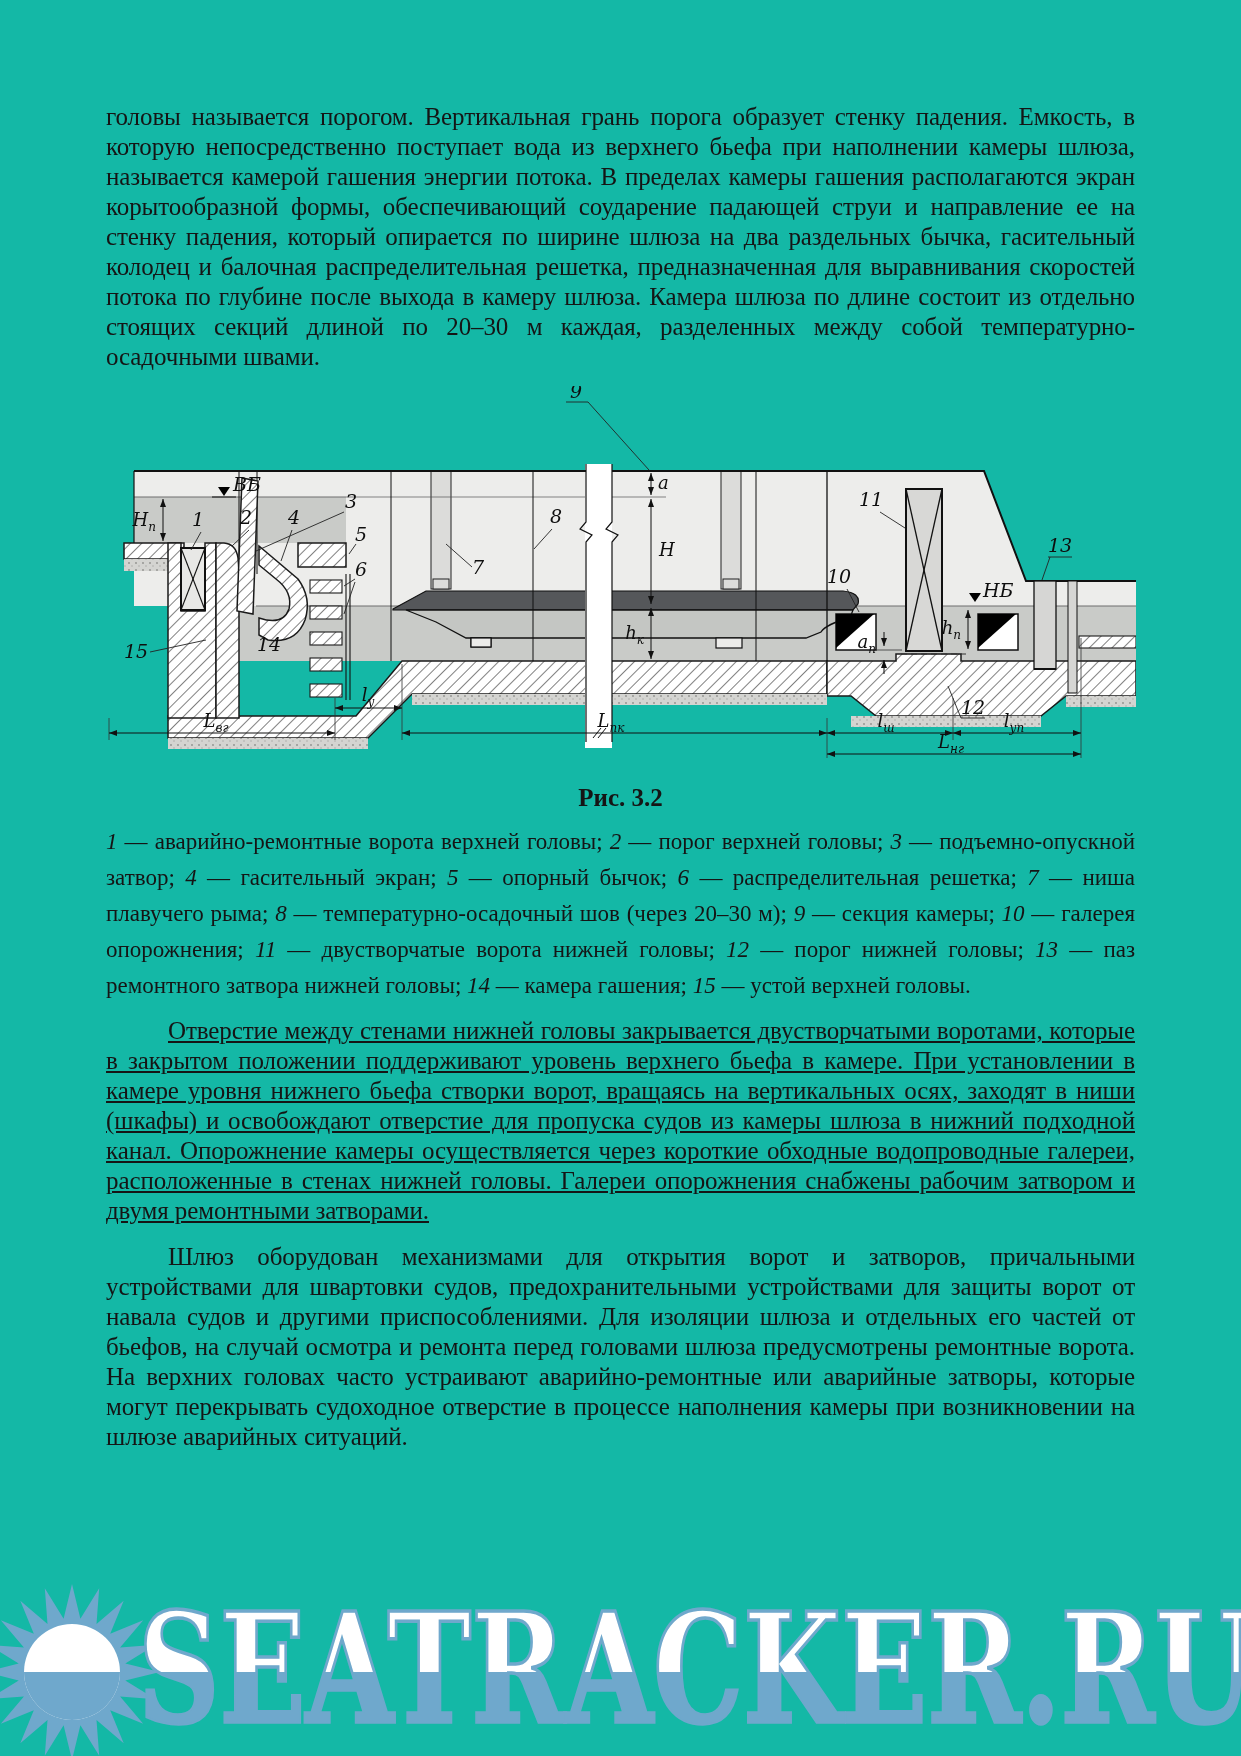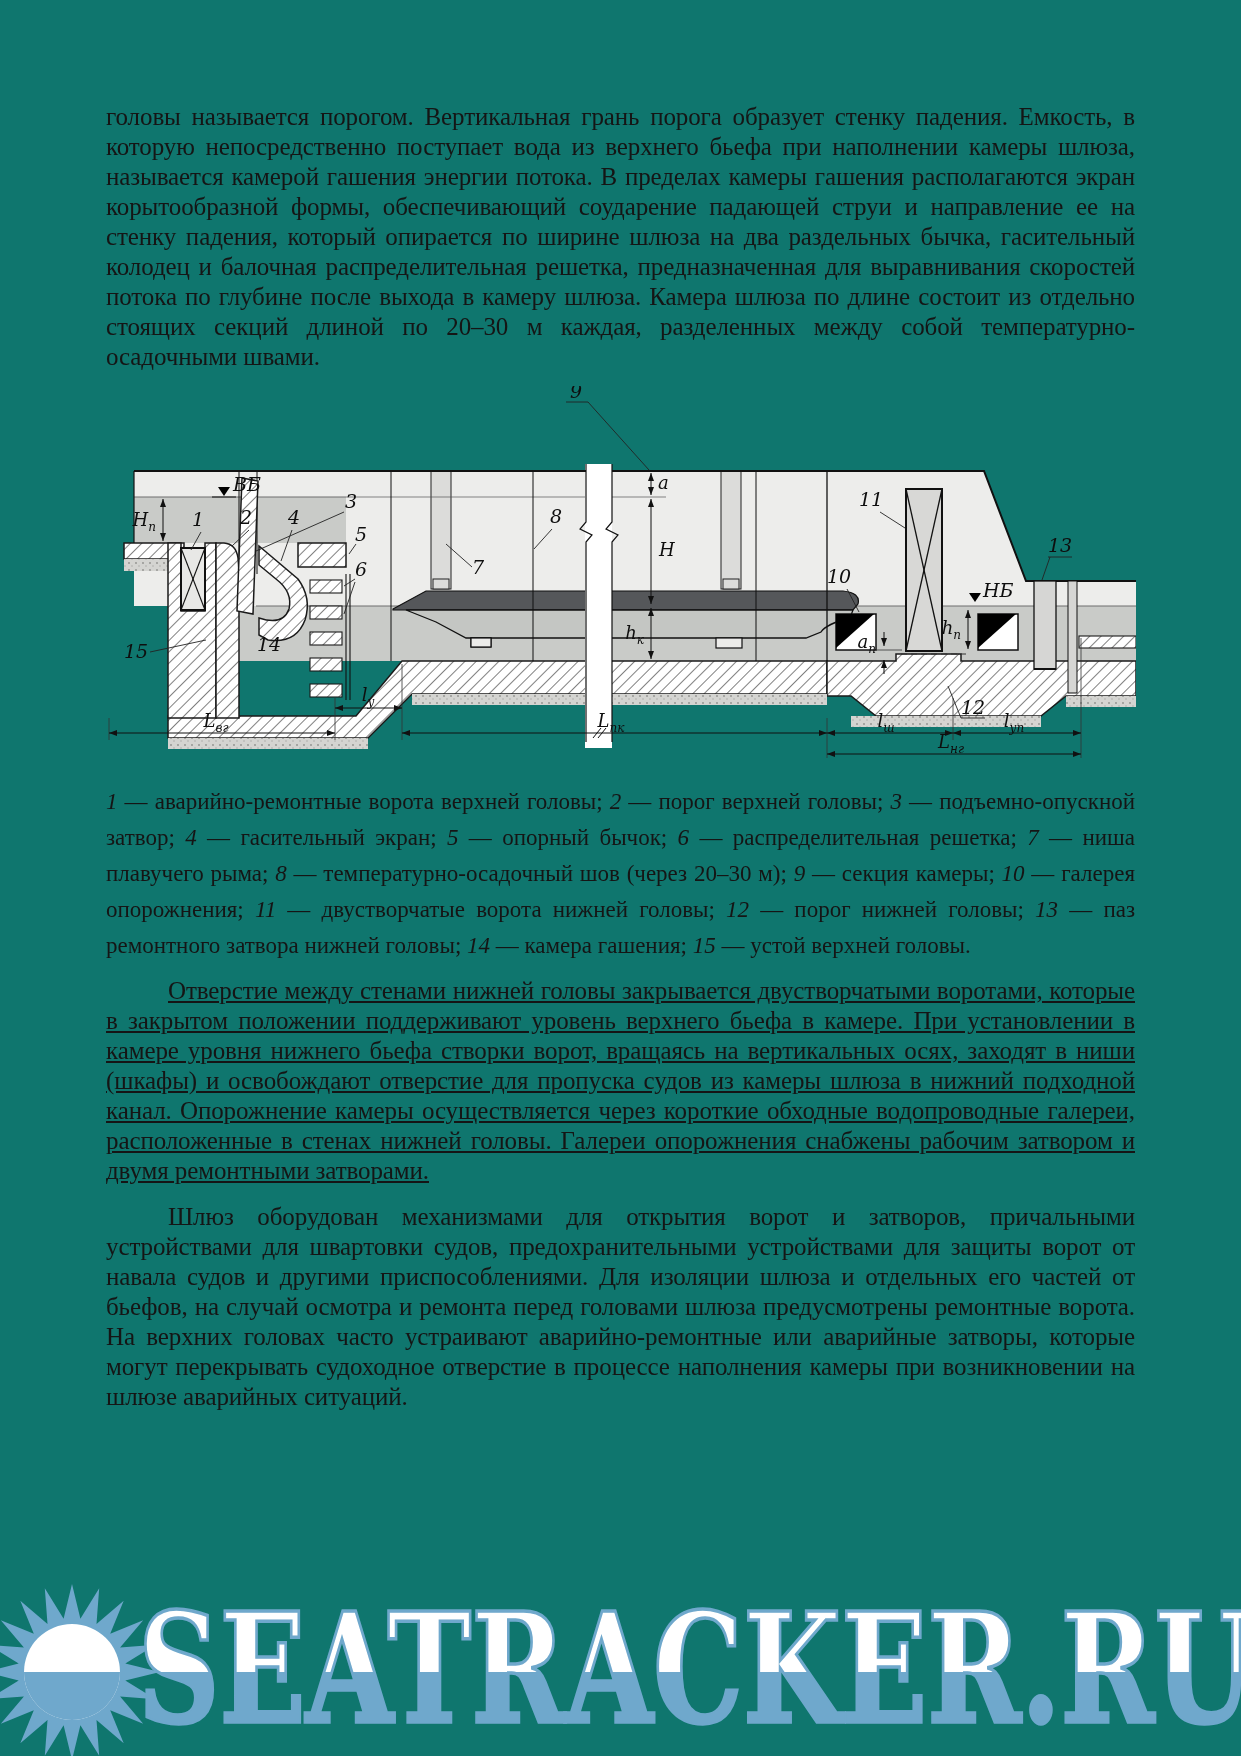--- a/index.html
+++ b/index.html
@@ -1,17 +1,17 @@
 <!DOCTYPE html>
 <html lang="ru" style="--blue: #6fa8cc; --air: #ededeb; --water: #c9cbc8; --ship: #55575a;"><head>
 <meta charset="utf-8">
 <style>
   html,body{margin:0;padding:0;background:#888;}
   .page{
-    position:relative; width:1241px; height:1756px; background:#0f766e;
+    position:relative; width:1241px; height:1756px; background:#14b8a6;
     margin:0 auto; overflow:hidden; box-sizing:border-box;
     padding:102px 106px 0 106px;
     font-family:"Liberation Serif", serif; color:#151515;
   }
   .content{position:relative; z-index:1;}
   p.body-text{
     margin:0; font-size:25px; line-height:30px; text-align:justify;
     letter-spacing:-0.1px;
   }
   p.body-text.indent{text-indent:62px;}
@@ -267,20 +267,21 @@
           <line class="leader" x1="944" y1="171" x2="936" y2="194"></line>
           <line class="leader" x1="942" y1="171" x2="966" y2="171"></line>
           <text class="dlabel" text-anchor="middle" x="954" y="166">13</text>
           <text class="dlabel" text-anchor="middle" x="163" y="265">14</text>
           <line class="leader" x1="44" y1="266" x2="100" y2="254"></line>
           <text class="dlabel" text-anchor="middle" x="30" y="272">15</text>
         </g>
       </svg>
 
       <figcaption class="fig-caption">
+        <div class="fig-num">Рис. 3.2</div>
       </figcaption>
     </figure>
 
     <p class="legend" id="legend"><i>1</i> — аварийно-ремонтные ворота верхней головы; <i>2</i> — порог верхней головы; <i>3</i> — подъемно-опускной затвор; <i>4</i> — гасительный экран; <i>5</i> — опорный бычок; <i>6</i> — распределительная решетка; <i>7</i> — ниша плавучего рыма; <i>8</i> — температурно-осадочный шов (через 20–30 м); <i>9</i> — секция камеры; <i>10</i> — галерея опорожнения; <i>11</i> — двустворчатые ворота нижней головы; <i>12</i> — порог нижней головы; <i>13</i> — паз ремонтного затвора нижней головы; <i>14</i> — камера гашения; <i>15</i> — устой верхней головы.</p>
 
     <p class="body-text indent para-gap">Отверстие между стенами нижней головы закрывается двустворчатыми воротами, которые в закрытом положении поддерживают уровень верхнего бьефа в камере. При установлении в камере уровня нижнего бьефа створки ворот, вращаясь на вертикальных осях, заходят в ниши (шкафы) и освобождают отверстие для пропуска судов из камеры шлюза в нижний подходной канал. Опорожнение камеры осуществляется через короткие обходные водопроводные галереи, расположенные в стенах нижней головы. Галереи опорожнения снабжены рабочим затвором и двумя ремонтными затворами.</p>
     <p class="body-text indent">Шлюз оборудован механизмами для открытия ворот и затворов, причальными устройствами для швартовки судов, предохранительными устройствами для защиты ворот от навала судов и другими приспособлениями. Для изоляции шлюза и отдельных его частей от бьефов, на случай осмотра и ремонта перед головами шлюза предусмотрены ремонтные ворота. На верхних головах часто устраивают аварийно-ремонтные или аварийные затворы, которые могут перекрывать судоходное отверстие в процессе наполнения камеры при возникновении на шлюзе аварийных ситуаций.</p>
   </div>
 
 

